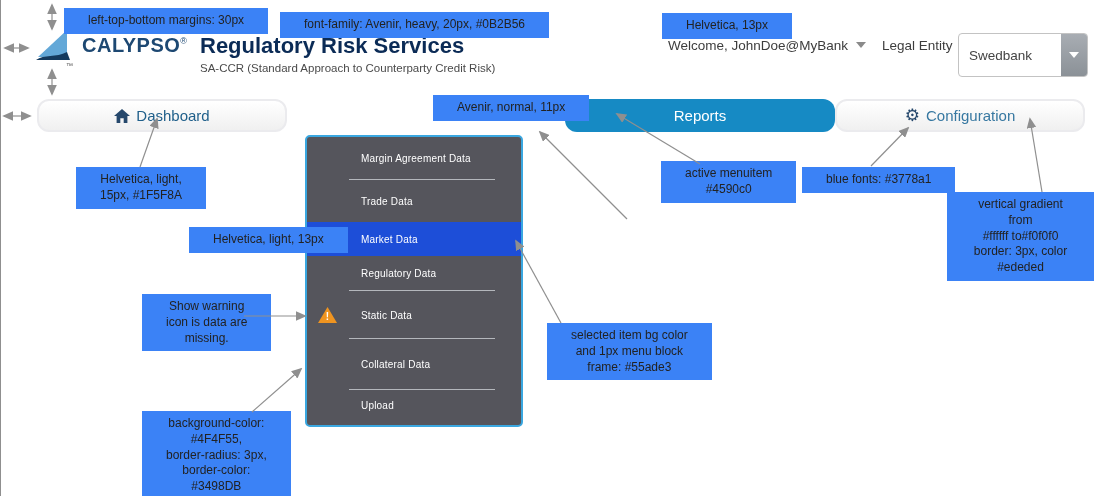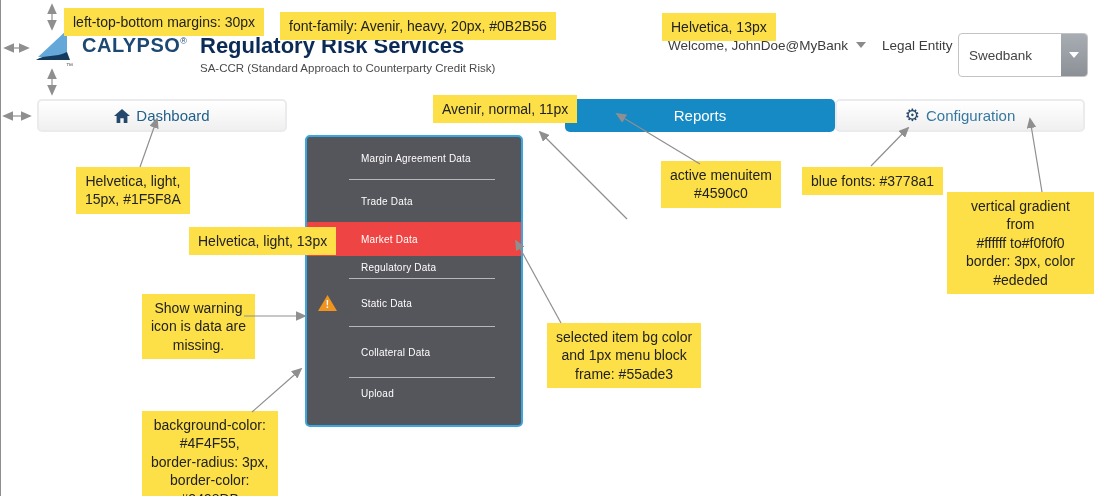--- a/index.html
+++ b/index.html
@@ -22,54 +22,54 @@
   .legal-label{position:absolute;left:882px;top:38px;font-size:13.5px;color:#3d3d3d;}
   .select{position:absolute;left:958px;top:33px;width:130px;height:44px;background:#fff;
           border:1px solid #c3c3c3;border-radius:4px;box-sizing:border-box;display:flex;align-items:center;}
   .select .value{flex:1;padding-left:10px;font-size:13.5px;color:#444;}
   .select .arrow-btn{width:26px;height:100%;border-radius:0 3px 3px 0;
           background:linear-gradient(#a8adb3,#8b9197);display:flex;align-items:center;justify-content:center;}
   .select .arrow-btn .tri{width:0;height:0;border-left:5px solid transparent;
           border-right:5px solid transparent;border-top:6px solid #fff;}
 
   
-  .nav-btn{position:absolute;top:99px;height:33px;box-sizing:border-box;border-radius:5px;
+  .nav-btn{position:absolute;top:99px;height:33px;box-sizing:border-box;border-radius:12px;
            display:flex;align-items:center;justify-content:center;gap:6px;
            font-size:15px;color:#3778a1;cursor:pointer;
            background:linear-gradient(#ffffff,#f0f0f0);border:2px solid #ebebee;}
   .nav-dashboard{left:37px;width:250px;color:#1F5F8A;}
   .nav-input{left:300px;width:251px;background:#fdfdfd;border:3px solid #3498DB;}
   .nav-reports{left:565px;width:270px;background:#168ac4;color:#ffffff;border:none;}
   .nav-config{left:835px;width:250px;}
   .home-icon svg{display:block;}
   .gear-icon{font-size:17px;line-height:1;color:#26486c;font-family:"DejaVu Sans",sans-serif;}
 
   
   .submenu{position:absolute;left:305px;top:135px;width:218px;height:292px;box-sizing:border-box;
            background:#55555c;border:2px solid #3aa7e0;border-radius:5px;overflow:hidden;}
   .menu-item{position:relative;display:flex;align-items:center;padding-left:54px;box-sizing:border-box;
              font-size:10px;color:#ffffff;letter-spacing:0.2px;cursor:pointer;}
   .menu-item:nth-child(1){height:43px;}
   .menu-item:nth-child(2){height:42px;}
   .menu-item:nth-child(3){height:34px;}
-  .menu-item:nth-child(4){height:23px;}
+  .menu-item:nth-child(4){height:35px;}
   .menu-item:nth-child(5){height:48px;}
   .menu-item:nth-child(6){height:51px;}
   .menu-item:nth-child(7){height:31px;}
   .menu-item.has-divider::after{content:"";position:absolute;left:42px;right:26px;bottom:0;
              height:1px;background:#c6c9cd;opacity:0.85;}
-  .menu-item.selected{background:#ef4444;}
+  .menu-item.selected{background:#1d4ed8;}
   .warning-icon{position:absolute;left:11px;top:50%;margin-top:-8px;width:19px;height:16px;
              background:#ef9420;clip-path:polygon(50% 0,100% 100%,0 100%);
              display:flex;align-items:flex-end;justify-content:center;}
   .warning-icon::after{content:"!";color:#fff;font-weight:bold;font-size:10px;line-height:1.2;}
 
   
-  .note{position:absolute;background:#fde047;color:#222;font-size:14px;line-height:1.32;
-        padding:5px 9px;white-space:pre-line;}
+  .note{position:absolute;background:#3b82f6;color:#222;font-size:12px;line-height:1.32;
+        padding:5px 24px;white-space:pre-line;}
   .note.center{text-align:center;}
   .n0{left:64px;top:8px;}
   .n1{left:280px;top:12px;}
   .n2{left:662px;top:13px;}
   .n3{left:433px;top:49px;margin-top:46px;}
   .n4{left:76px;top:167px;}
   .n5{left:189px;top:227px;}
   .n6{left:648px;top:161px;margin-left:13px;}
   .n7{left:802px;top:167px;}
   .n8{left:947px;top:192px;}

